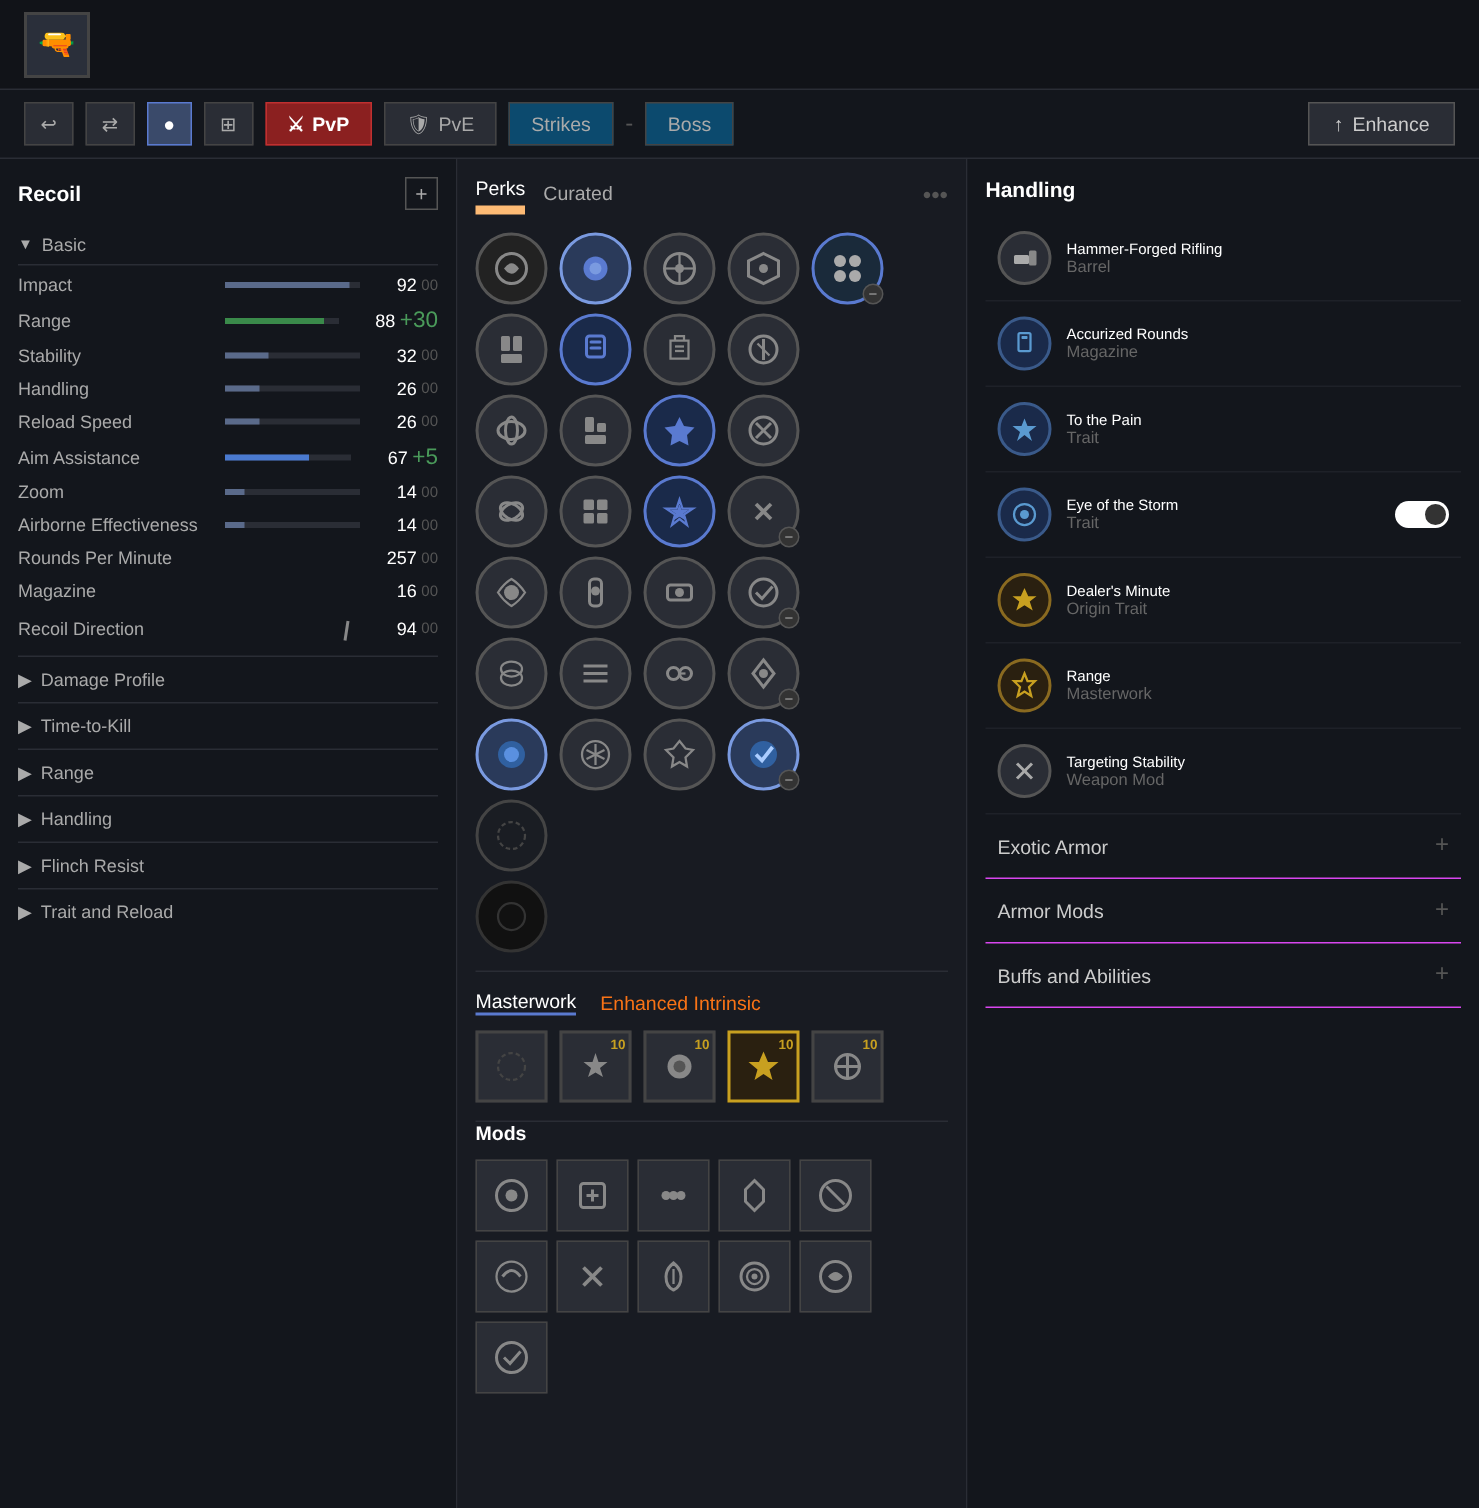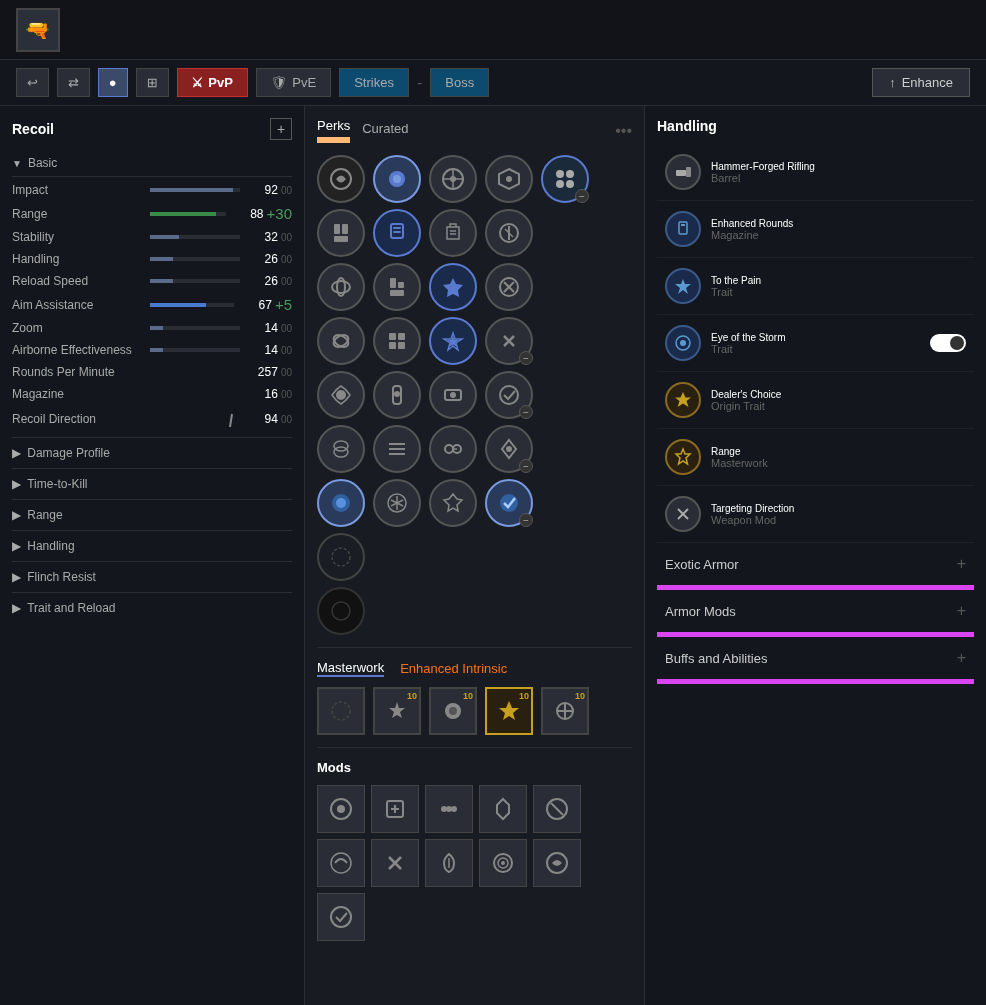--- a/index.html
+++ b/index.html
@@ -254,21 +254,21 @@
     .mw-level {
       position: absolute;
       top: 2px;
       right: 2px;
       font-size: 9px;
       color: #c8a020;
       font-weight: 700;
     }
 
     
-    .mods-section { margin-top: 12px; padding-top: 12px; border-top: 1px solid #2a2d35; }
+    .mods-section { margin-top: 12px; border-top: 1px solid #2a2d35; }
     .mods-title { font-size: 13px; color: #fff; margin-bottom: 10px; font-weight: 600; }
     .mods-grid { display: flex; flex-wrap: wrap; gap: 6px; }
     .mod-icon {
       width: 48px;
       height: 48px;
       background: #2a2d35;
       border: 1px solid #444;
       display: flex;
       align-items: center;
       justify-content: center;
@@ -326,21 +326,21 @@
       height: 14px;
       border-radius: 50%;
       background: #333;
       top: 2px;
       left: 2px;
       transition: left 0.2s;
     }
     .toggle-switch.on::after { left: 20px; background: #333; }
 
     .expandable-section {
-      border-bottom: 5px solid #d946ef;
+      border-bottom: 1px solid #d946ef;
     }
     .expandable-header {
       display: flex;
       align-items: center;
       justify-content: space-between;
       padding: 12px 8px;
       cursor: pointer;
     }
     .expandable-title { font-size: 13px; color: #ccc; font-weight: 500; }
     .expand-icon { color: #555; font-size: 16px; }
@@ -889,21 +889,21 @@
     </div>
 
     <div class="effect-item">
       <div class="effect-icon blue">
         <svg width="20" height="20" viewBox="0 0 20 20">
             <rect x="6" y="3" width="8" height="12" rx="1" fill="none" stroke="#5a9ad0" stroke-width="1.5"></rect>
             <rect x="8" y="5" width="4" height="2" rx="0.5" fill="#5a9ad0"></rect>
           </svg>
       </div>
       <div class="effect-info">
-        <div class="effect-name">Enhanced Rounds</div>
+        <div class="effect-name">Accurized Rounds</div>
         <div class="effect-type">Magazine</div>
       </div>
     </div>
 
     <div class="effect-item">
       <div class="effect-icon blue">
         <svg width="20" height="20" viewBox="0 0 20 20">
             <path d="M10,3 L12,8 L18,8 L13,12 L15,18 L10,14 L5,18 L7,12 L2,8 L8,8Z" fill="#5a9ad0"></path>
           </svg>
       </div>
@@ -927,21 +927,21 @@
       <div class="toggle-switch on"></div>
     </div>
 
     <div class="effect-item">
       <div class="effect-icon gold">
         <svg width="20" height="20" viewBox="0 0 20 20">
             <polygon points="10,2 12.5,7.5 18,7.5 13.5,11 15.5,17 10,13.5 4.5,17 6.5,11 2,7.5 7.5,7.5" fill="#c8a020"></polygon>
           </svg>
       </div>
       <div class="effect-info">
-        <div class="effect-name">Dealer's Choice</div>
+        <div class="effect-name">Dealer's Minute</div>
         <div class="effect-type">Origin Trait</div>
       </div>
     </div>
 
     <div class="effect-item">
       <div class="effect-icon gold">
         <svg width="20" height="20" viewBox="0 0 20 20">
             <path d="M10,2 L12,7 L17,7 L13,11 L14.5,17 L10,14 L5.5,17 L7,11 L3,7 L8,7Z" fill="none" stroke="#c8a020" stroke-width="1.5"></path>
           </svg>
       </div>
@@ -952,21 +952,21 @@
     </div>
 
     <div class="effect-item">
       <div class="effect-icon">
         <svg width="20" height="20" viewBox="0 0 20 20">
             <line x1="5" y1="5" x2="15" y2="15" stroke="#aaa" stroke-width="2"></line>
             <line x1="15" y1="5" x2="5" y2="15" stroke="#aaa" stroke-width="2"></line>
           </svg>
       </div>
       <div class="effect-info">
-        <div class="effect-name">Targeting Direction</div>
+        <div class="effect-name">Targeting Stability</div>
         <div class="effect-type">Weapon Mod</div>
       </div>
     </div>
 
     <div class="expandable-section">
       <div class="expandable-header">
         <span class="expandable-title">Exotic Armor</span>
         <span class="expand-icon">+</span>
       </div>
     </div>

